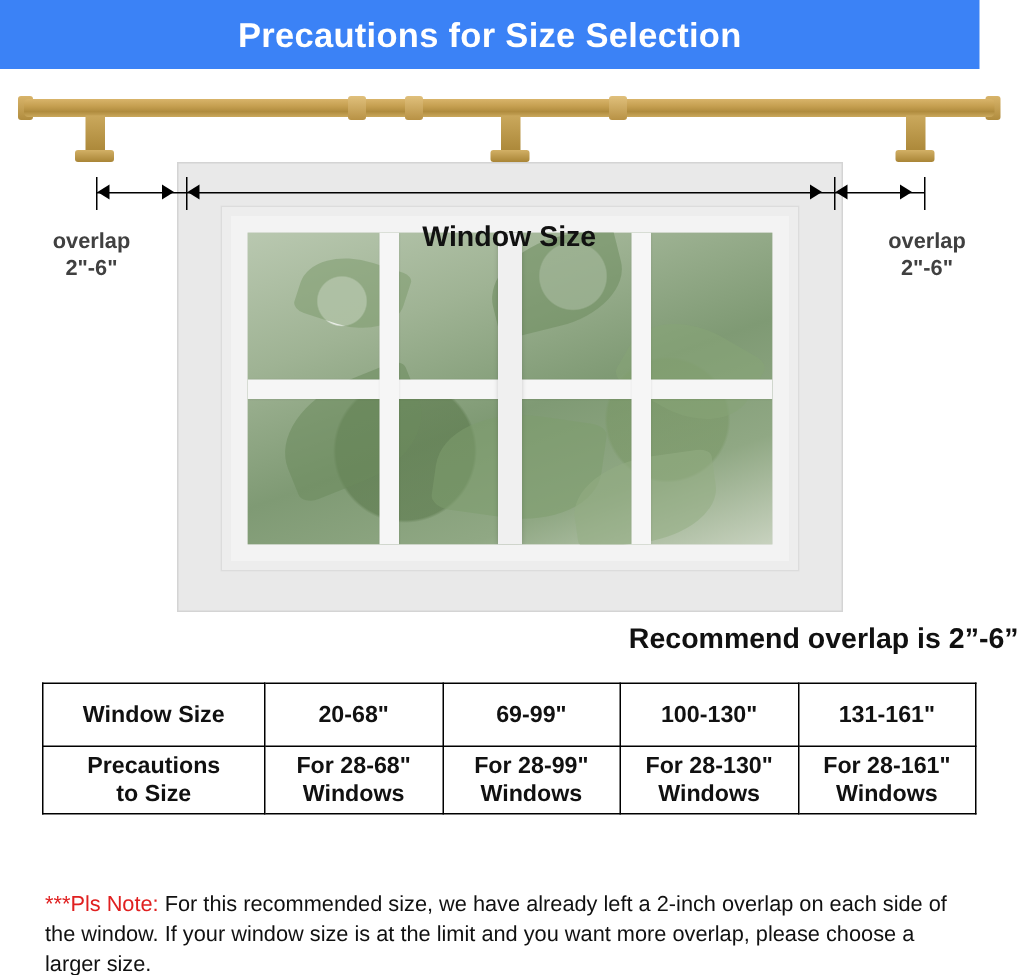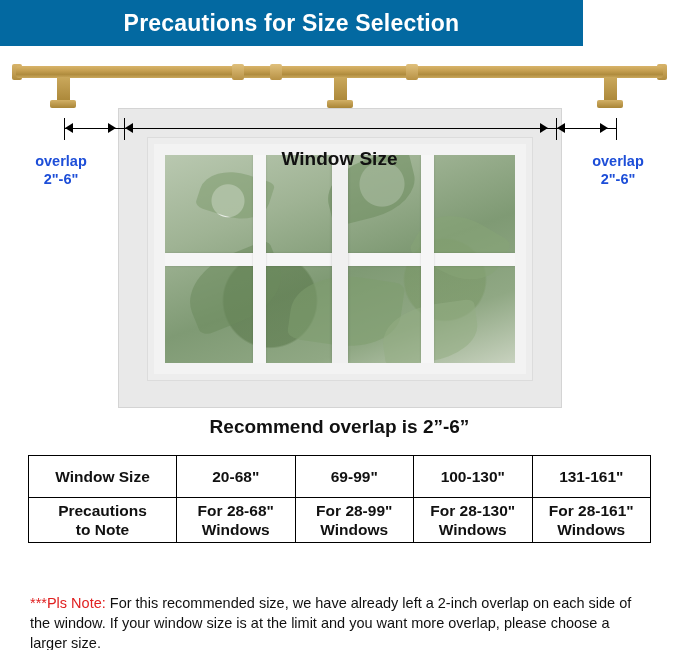--- a/index.html
+++ b/index.html
@@ -14,23 +14,23 @@
     position: relative;
     width: 679px;
     height: 650px;
     background: #ffffff;
   }
 
   
   .banner {
     position: absolute;
     left: 0; top: 0;
-    width: 583px;
+    width: 653px;
     height: 46px;
-    background: #0369a1;
+    background: #3b82f6;
     display: flex;
     align-items: center;
     justify-content: center;
   }
   .banner-title {
     color: #ffffff;
     font-size: 23px;
     font-weight: bold;
     letter-spacing: 0.2px;
   }
@@ -109,21 +109,21 @@
   .arrow-left { border-right: 8px solid #000; }
   .arrow-right { border-left: 8px solid #000; }
 
   .overlap-label {
     position: absolute;
     top: 152px;
     width: 110px;
     text-align: center;
     font-size: 14.5px;
     font-weight: bold;
-    color: #1d4ed8;
+    color: #404040;
     line-height: 18px;
   }
   .overlap-label.left { left: 6px; }
   .overlap-label.right { right: 6px; }
 
   .window-size-label {
     position: absolute;
     top: 148px;
     left: 0; right: 0;
     text-align: center;
@@ -191,21 +191,21 @@
     margin-left: -8px;
     background: #f0f0f0;
     box-shadow: 0 0 3px rgba(0,0,0,0.18);
   }
 
   
   .recommend {
     position: absolute;
     top: 416px;
     left: 0; right: 0;
-    text-align: center;
+    text-align: right;
     font-size: 19px;
     font-weight: bold;
     color: #111;
   }
 
   
   table.size-table {
     position: absolute;
     left: 28px;
     top: 455px;
@@ -319,21 +319,21 @@
       <tr>
         <td class="head-col">Window Size</td>
         <td>20-68"</td>
         <td>69-99"</td>
         <td>100-130"</td>
         <td>131-161"</td>
       </tr>
       <tr>
         <td class="head-col">
           <div>Precautions</div>
-          <div>to Note</div>
+          <div>to Size</div>
         </td>
         <td>
           <div>For 28-68"</div>
           <div>Windows</div>
         </td>
         <td>
           <div>For 28-99"</div>
           <div>Windows</div>
         </td>
         <td>

